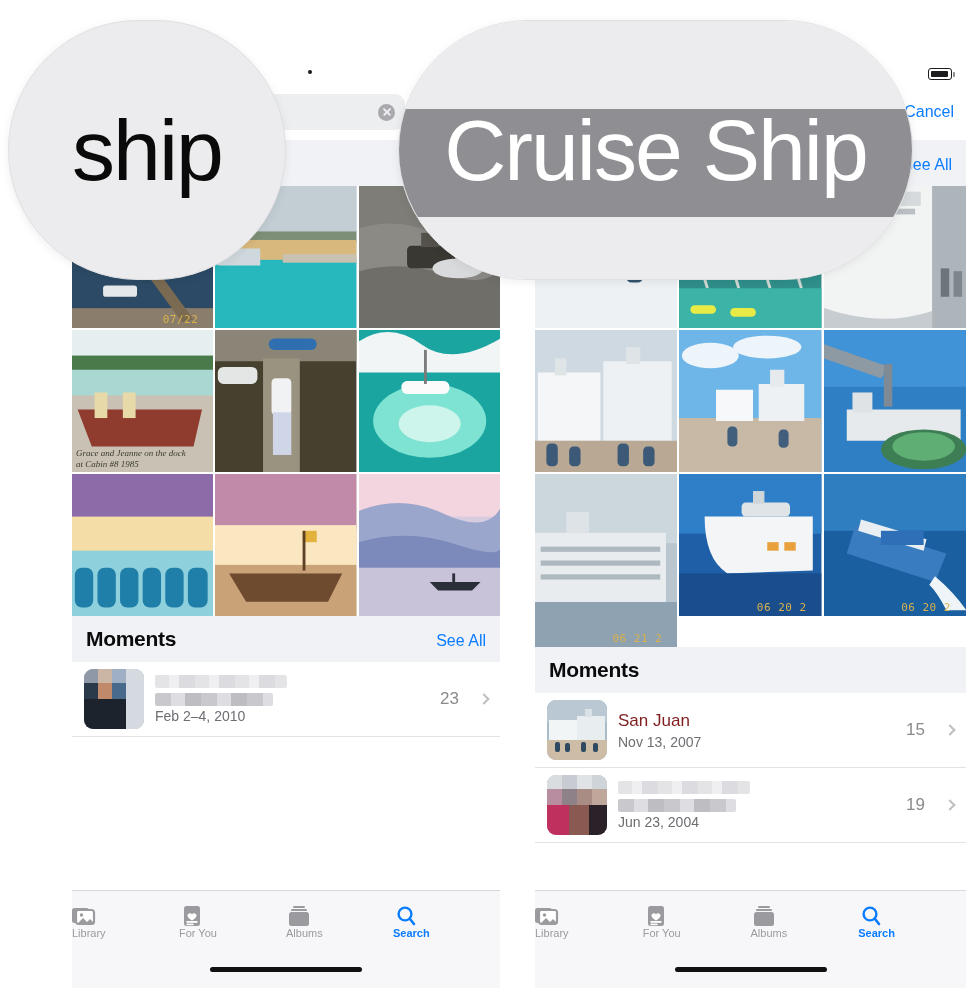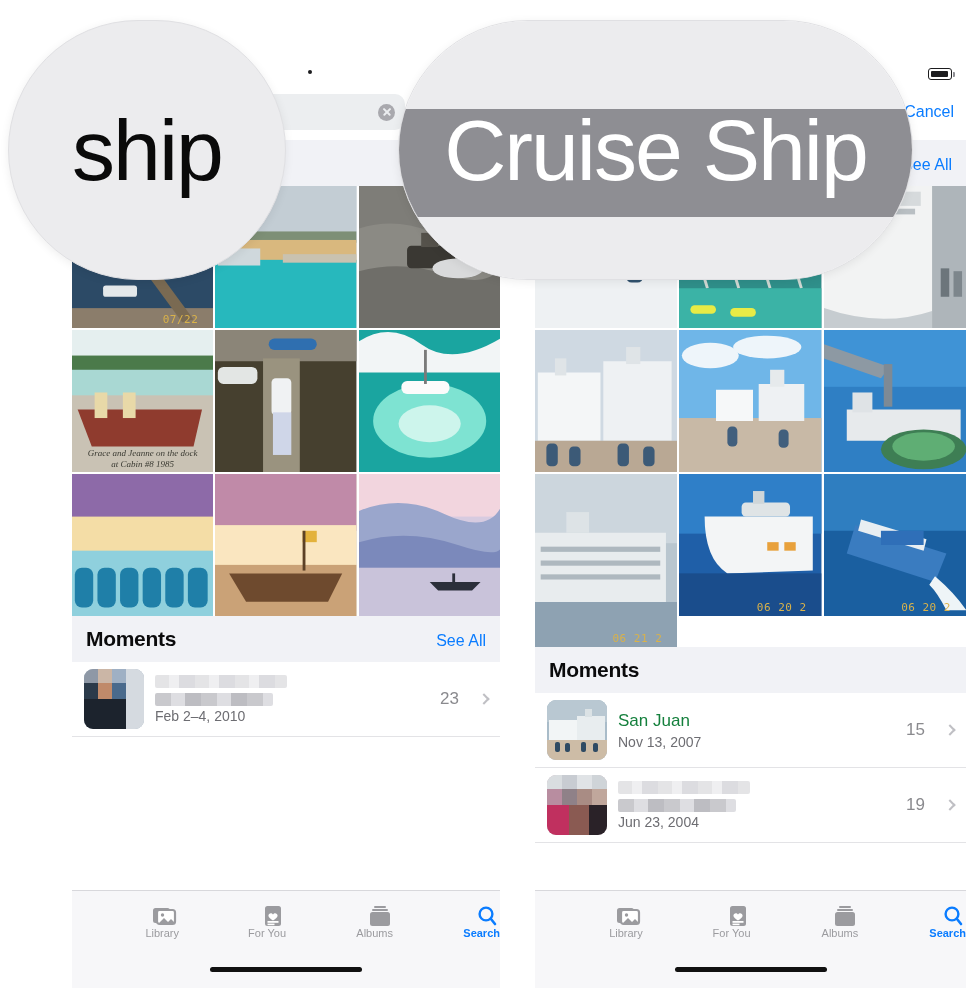--- a/index.html
+++ b/index.html
@@ -90,33 +90,33 @@
   .cell { position: relative; overflow: hidden; background: #dfe3e8; }
   .cell svg { display: block; width: 100%; height: 100%; }
   .stamp {
     position: absolute; right: 15px; bottom: 2px;
     font-size: 11px; color: #d9b24a; font-family: "DejaVu Sans Mono", monospace;
     letter-spacing: .5px;
   }
   .handwrite {
     position: absolute; left: 4px; bottom: 3px; right: 4px;
     font-family: "Liberation Serif", serif; font-style: italic;
-    font-size: 9px; color: #3a3a32; line-height: 1.15; text-align: center;
+    font-size: 9px; color: #3a3a32; line-height: 1.15; 
   }
 
   
   .mrow {
     display: flex; align-items: center; gap: 11px;
     padding: 7px 12px 7px 12px; border-bottom: 1px solid #e3e3e6;
     background: #fff; position: relative; min-height: 74px;
   }
   .mthumb { width: 60px; height: 60px; border-radius: 9px; overflow: hidden; flex: none; background:#cfd6dd; }
   .mthumb svg { display:block; width:100%; height:100%; }
   .mtext { flex: 1; min-width: 0; }
-  .mtitle { font-size: 17px; color: #15803d; line-height: 1.25; }
+  .mtitle { font-size: 17px; color: #7f1d1d; line-height: 1.25; }
   .mdate  { font-size: 14px; color: #6d6d72; margin-top: 2px; }
   .mcount { font-size: 17px; color: #8a8a8e; margin-right: 10px; }
   .chev {
     width: 8px; height: 8px; border-right: 2px solid #bfbfc4;
     border-top: 2px solid #bfbfc4; transform: rotate(45deg); flex: none;
   }
 
   
   .blur-title { height: 13px; width: 132px; background:
       repeating-linear-gradient(90deg,#e4e4e6 0 14px,#efeff1 14px 24px,#dcdce0 24px 40px);
@@ -124,21 +124,21 @@
   .blur-title2 { height: 13px; width: 118px; margin-top: 5px; background:
       repeating-linear-gradient(90deg,#c9c9cd 0 16px,#dedee2 16px 30px,#bdbdc2 30px 46px);
       border-radius: 2px; }
 
   
   .tabbar {
     position: absolute; left: 0; right: 0; bottom: 0; height: 98px;
     background: #f7f7f9; border-top: 1px solid #d8d8dc;
   }
   .tabs { display: flex; height: 62px; align-items: center; }
-  .tab { flex: 1; display: flex; flex-direction: column; align-items: flex-end; }
+  .tab { flex: 1; display: flex; flex-direction: column; align-items: flex-start; }
   .tab .ico { width: 26px; height: 22px; position: relative; }
   .tab .lbl { font-size: 11px; color: #9b9b9f; }
   .tab.active .lbl { color: #0a7cff; font-weight: bold; }
   .home-ind {
     position: absolute; left: 50%; transform: translateX(-50%); bottom: 16px;
     width: 152px; height: 5px; border-radius: 3px; background: #111;
   }
 
   
   .callout {

